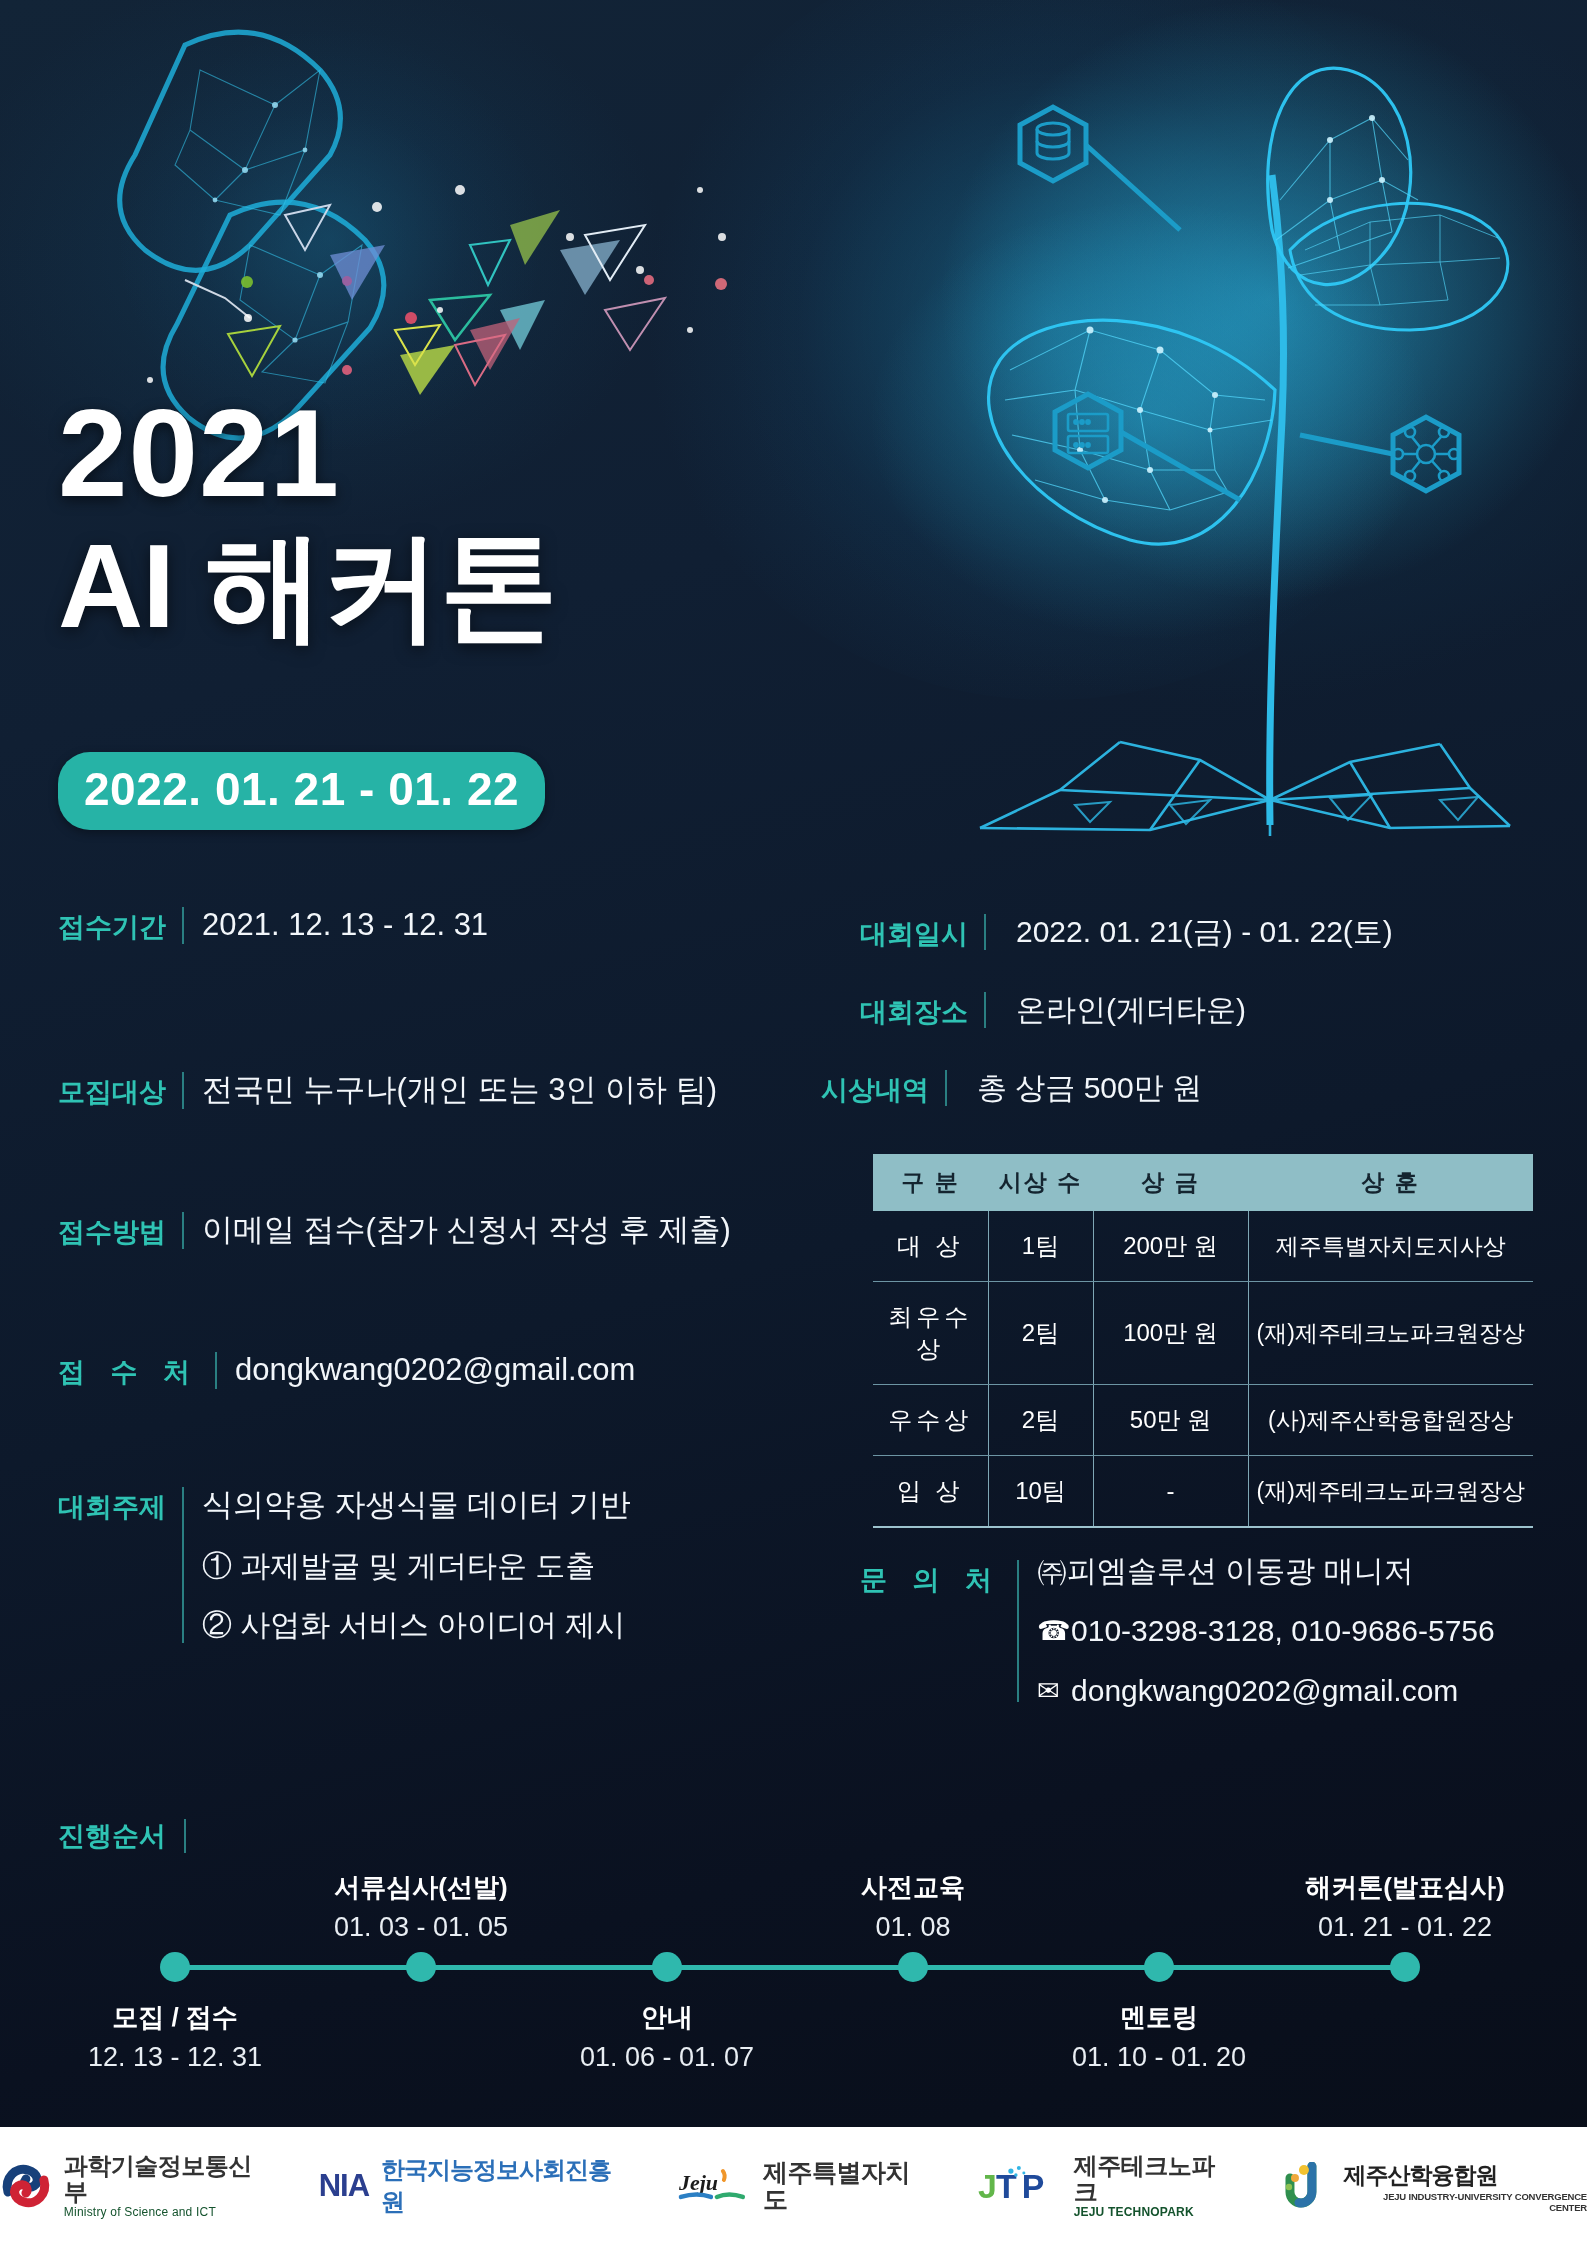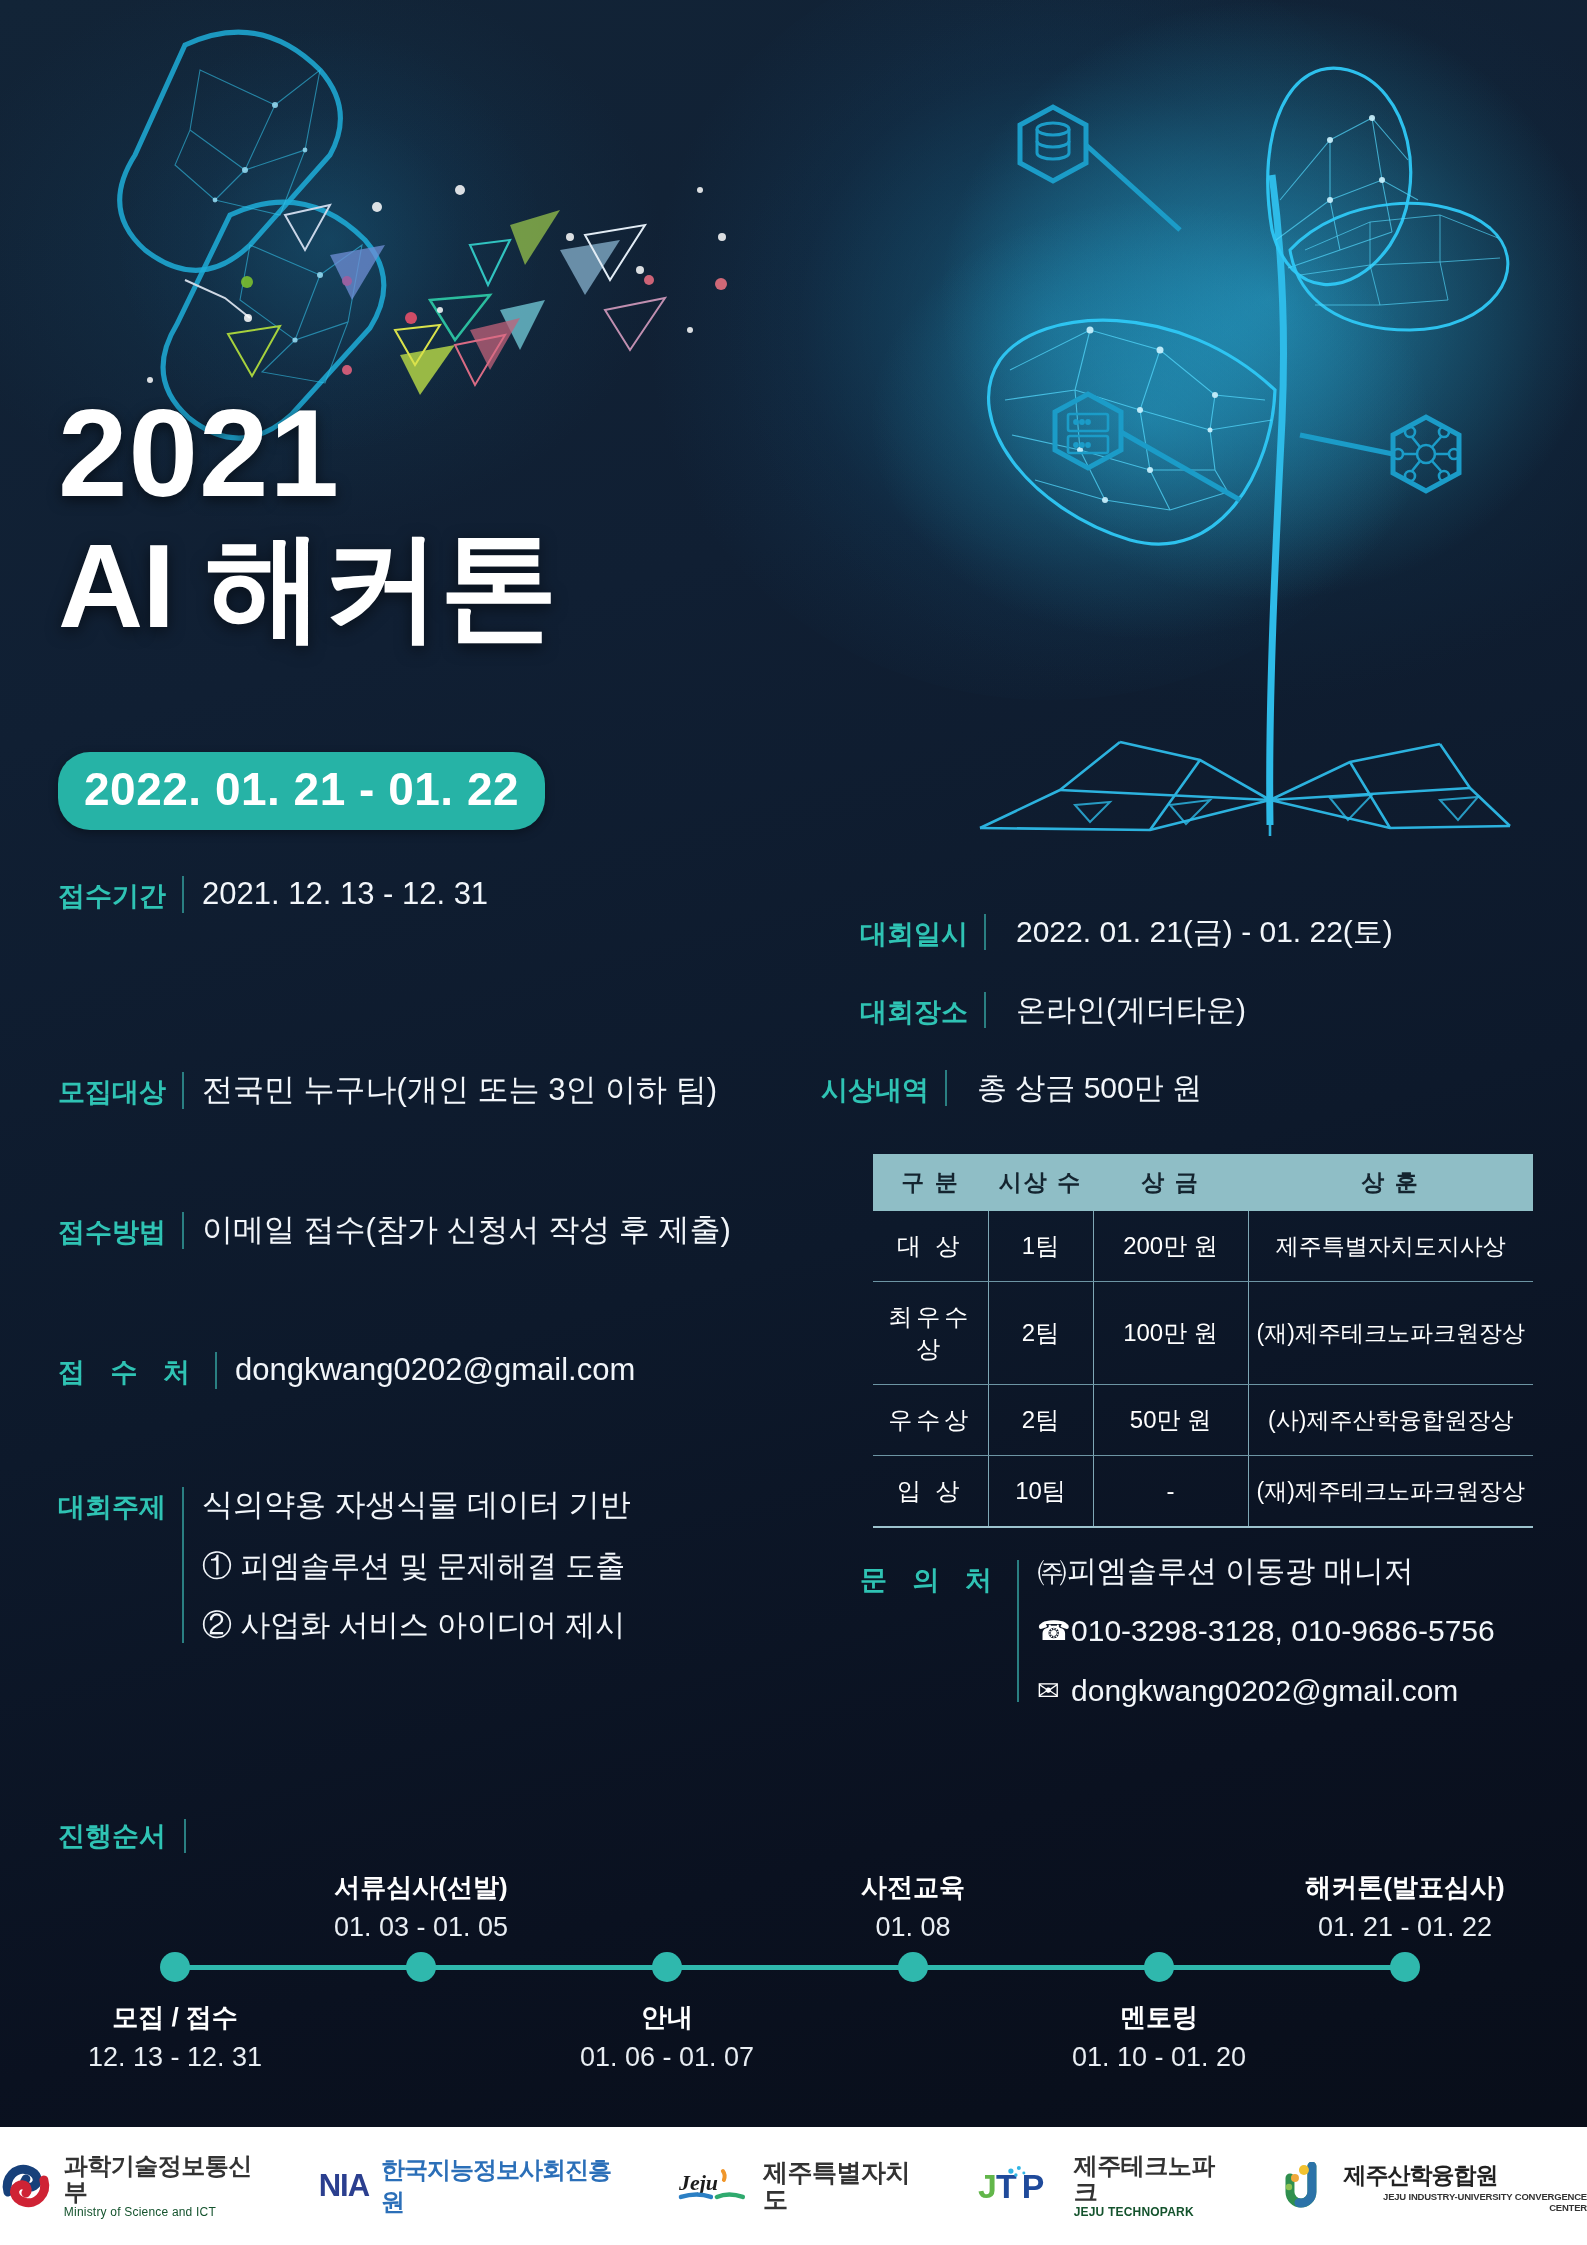--- a/index.html
+++ b/index.html
@@ -50,21 +50,21 @@
   .info .bar {
     width:2px; align-self:stretch; background:#2a7f82; margin:4px 18px 4px 16px;
     min-height:34px;
   }
   .info .val { color:#f2f6fa; font-size:31px; line-height:1.45; white-space:nowrap; }
   .info .val .sub { display:block; font-size:30px; margin-top:16px; }
 
   .lbl.spread { letter-spacing:9px; }
 
   
-  #inf-period   { left:58px; top:872px;  }
+  #inf-period   { left:58px; top:903px;  }
   #inf-target   { left:58px; top:1068px; }
   #inf-method   { left:58px; top:1208px; }
   #inf-mail     { left:58px; top:1348px; }
   #inf-topic    { left:58px; top:1483px; }
 
   
   #inf-date     { left:860px; top:910px; }
   #inf-place    { left:860px; top:988px; }
   #inf-prize    { left:821px; top:1066px; }
   #inf-contact  { left:860px; top:1556px; }
@@ -354,21 +354,21 @@
     <span class="lbl spread">접 수 처</span>
     <span class="bar"></span>
     <span class="val">dongkwang0202@gmail.com</span>
   </div>
 
   <div class="info" id="inf-topic">
     <span class="lbl">대회주제</span>
     <span class="bar"></span>
     <span class="val">
       <span>식의약용 자생식물 데이터 기반</span>
-      <span class="sub">① 피엠솔루션 및 문제해결 도출</span>
+      <span class="sub">① 과제발굴 및 게더타운 도출</span>
       <span class="sub">② 사업화 서비스 아이디어 제시</span>
     </span>
   </div>
 
   <div class="info" id="inf-date">
     <span class="lbl">대회일시</span>
     <span class="bar"></span>
     <span class="val">2022. 01. 21(금)  - 01. 22(토)</span>
   </div>
 

